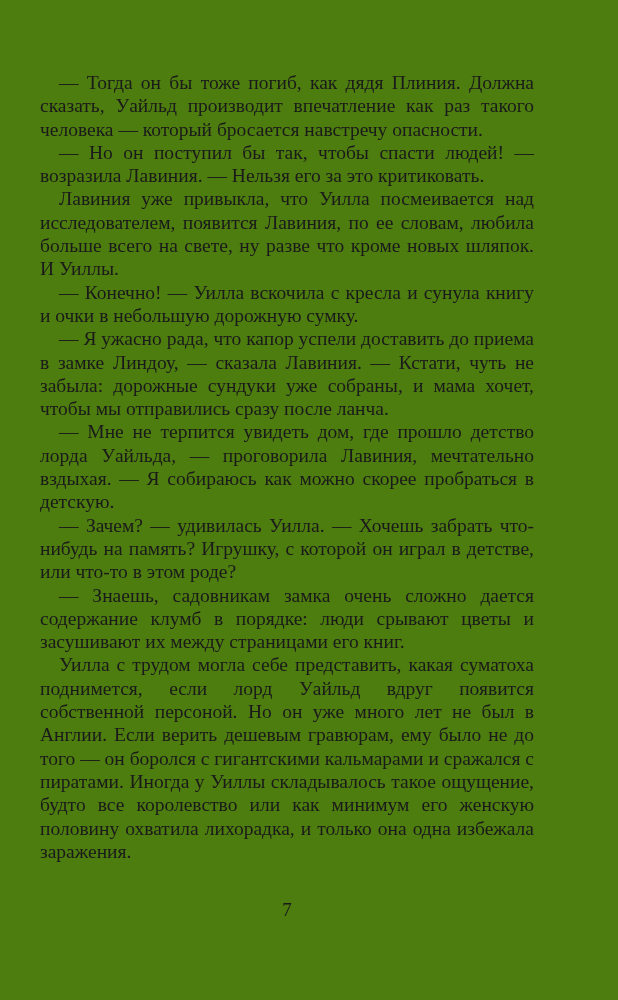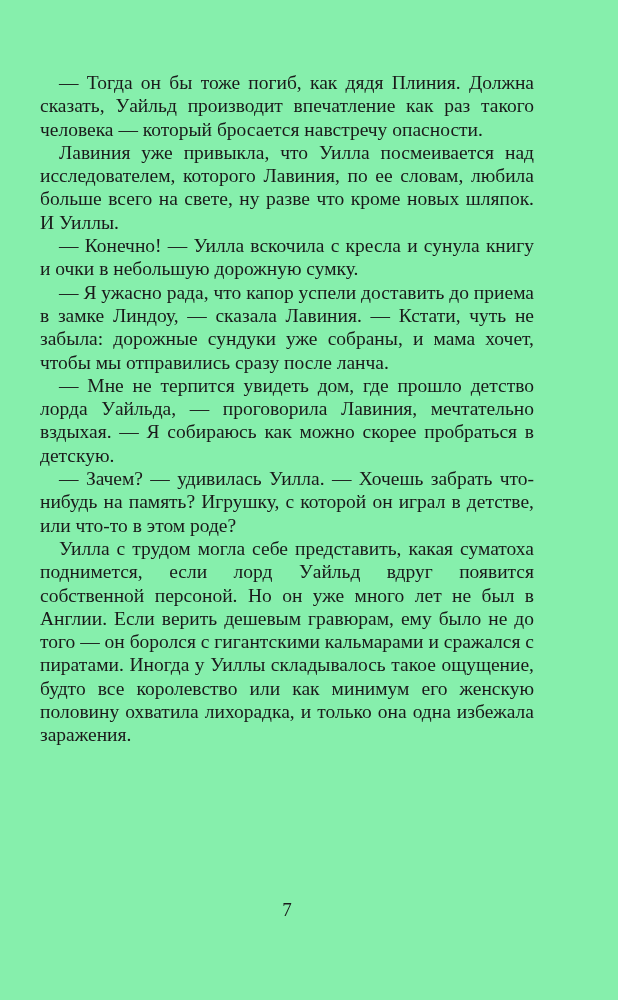--- a/index.html
+++ b/index.html
@@ -4,21 +4,21 @@
 <style>
   html, body {
     margin: 0;
     padding: 0;
     background: #ffffff;
   }
   .page {
     position: relative;
     width: 618px;
     height: 1000px;
-    background: #86efac;
+    background: #4d7c0f;
     overflow: hidden;
     font-family: "Liberation Serif", "DejaVu Serif", serif;
     color: #1a1a1a;
   }
   .text-block {
     position: absolute;
     left: 40px;
     top: 71px;
     width: 494px;
     font-size: 19.5px;
@@ -43,21 +43,23 @@
     line-height: 23px;
     color: #1a1a1a;
   }
 </style>
 </head>
 <body>
 
 <div class="page">
   <div class="text-block">
     <p>— Тогда он бы тоже погиб, как дядя Плиния. Должна сказать, Уайльд производит впечатление как раз такого человека — который бросается навстречу опасности.</p>
-    <p>Лавиния уже привыкла, что Уилла посмеивается над исследователем, которого Лавиния, по ее словам, любила больше всего на свете, ну разве что кроме новых шляпок. И Уиллы.</p>
+    <p>— Но он поступил бы так, чтобы спасти людей! — возразила Лавиния. — Нельзя его за это критиковать.</p>
+    <p>Лавиния уже привыкла, что Уилла посмеивается над исследователем, появится Лавиния, по ее словам, любила больше всего на свете, ну разве что кроме новых шляпок. И Уиллы.</p>
     <p>— Конечно! — Уилла вскочила с кресла и сунула книгу и очки в небольшую дорожную сумку.</p>
     <p>— Я ужасно рада, что капор успели доставить до приема в замке Линдоу, — сказала Лавиния. — Кстати, чуть не забыла: дорожные сундуки уже собраны, и мама хочет, чтобы мы отправились сразу после ланча.</p>
     <p>— Мне не терпится увидеть дом, где прошло детство лорда Уайльда, — проговорила Лавиния, мечтательно вздыхая. — Я собираюсь как можно скорее пробраться в детскую.</p>
     <p>— Зачем? — удивилась Уилла. — Хочешь забрать что-нибудь на память? Игрушку, с которой он играл в детстве, или что-то в этом роде?</p>
+    <p>— Знаешь, садовникам замка очень сложно дается содержание клумб в порядке: люди срывают цветы и засушивают их между страницами его книг.</p>
     <p>Уилла с трудом могла себе представить, какая суматоха поднимется, если лорд Уайльд вдруг появится собственной персоной. Но он уже много лет не был в Англии. Если верить дешевым гравюрам, ему было не до того — он боролся с гигантскими кальмарами и сражался с пиратами. Иногда у Уиллы складывалось такое ощущение, будто все королевство или как минимум его женскую половину охватила лихорадка, и только она одна избежала заражения.</p>
   </div>
   <div class="page-number">7</div>
 </div>
 
 </body></html>

